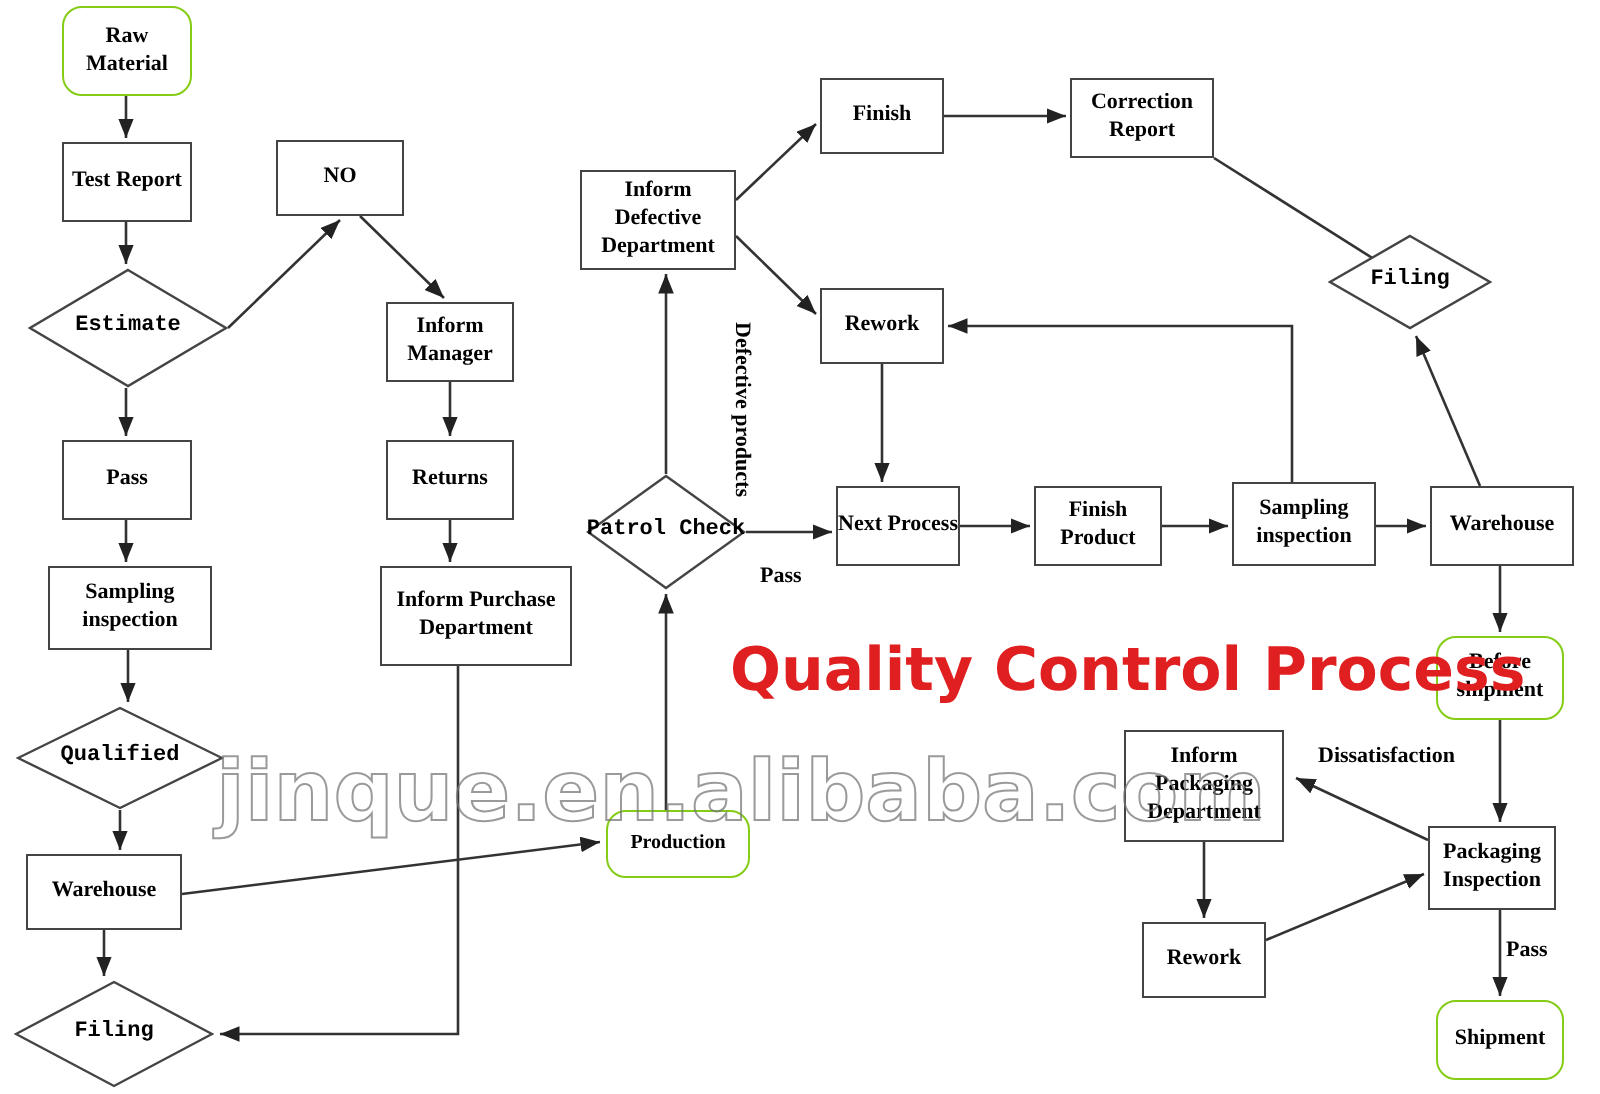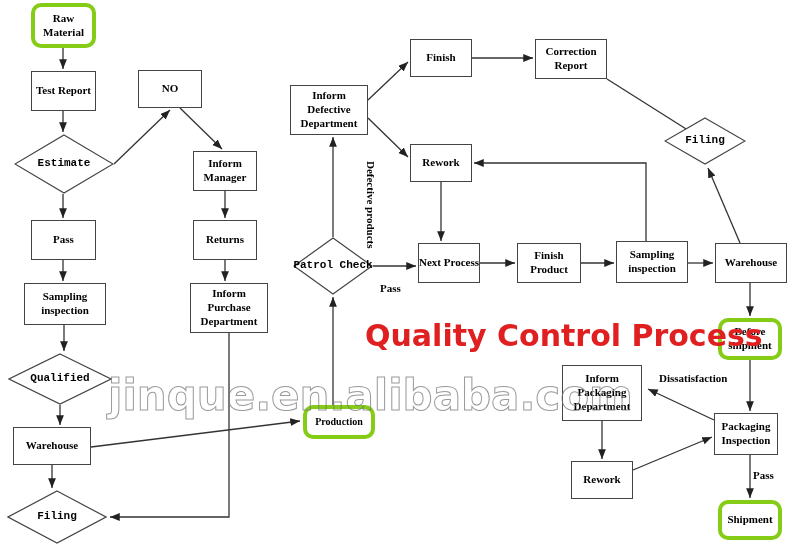--- a/index.html
+++ b/index.html
@@ -33,21 +33,21 @@
     font-size: 11px;
     line-height: 1.25;
     color: #000000;
     z-index: 3;
     background: #ffffff;
   }
   .rect {
     border: 1px solid #444444;
   }
   .rounded {
-    border: 4px solid #84cc16;
+    border: 1px solid #84cc16;
     border-radius: 10px;
   }
   .diamond-wrap {
     position: absolute;
     z-index: 3;
     font-family: Liberation Mono, monospace;
   }
   .diamond-wrap svg {
     position: absolute;
     left: 0; top: 0;
@@ -223,21 +223,21 @@
   </div>
 
   <div class="node rect" style="left:193px; top:151px; width:64px; height:40px;">
     <span>Inform Manager</span>
   </div>
 
   <div class="node rect" style="left:193px; top:220px; width:64px; height:40px;">
     <span>Returns</span>
   </div>
 
-  <div class="node rect" style="left:190px; top:283px; width:78px; height:50px;">
+  <div class="node rect" style="left:190px; top:283px; width:96px; height:50px;">
     <span>Inform Purchase Department</span>
   </div>
 
   <div class="node rect" style="left:290px; top:85px; width:78px; height:50px;">
     <span>Inform Defective Department</span>
   </div>
 
   <div class="diamond-wrap" style="left:293px; top:237px; width:80px; height:58px;">
     <svg width="80" height="58" viewBox="0 0 80 58">
       <polygon points="40,1 79,29 40,57 1,29" fill="#ffffff" stroke="#444444" stroke-width="1.2"></polygon>

